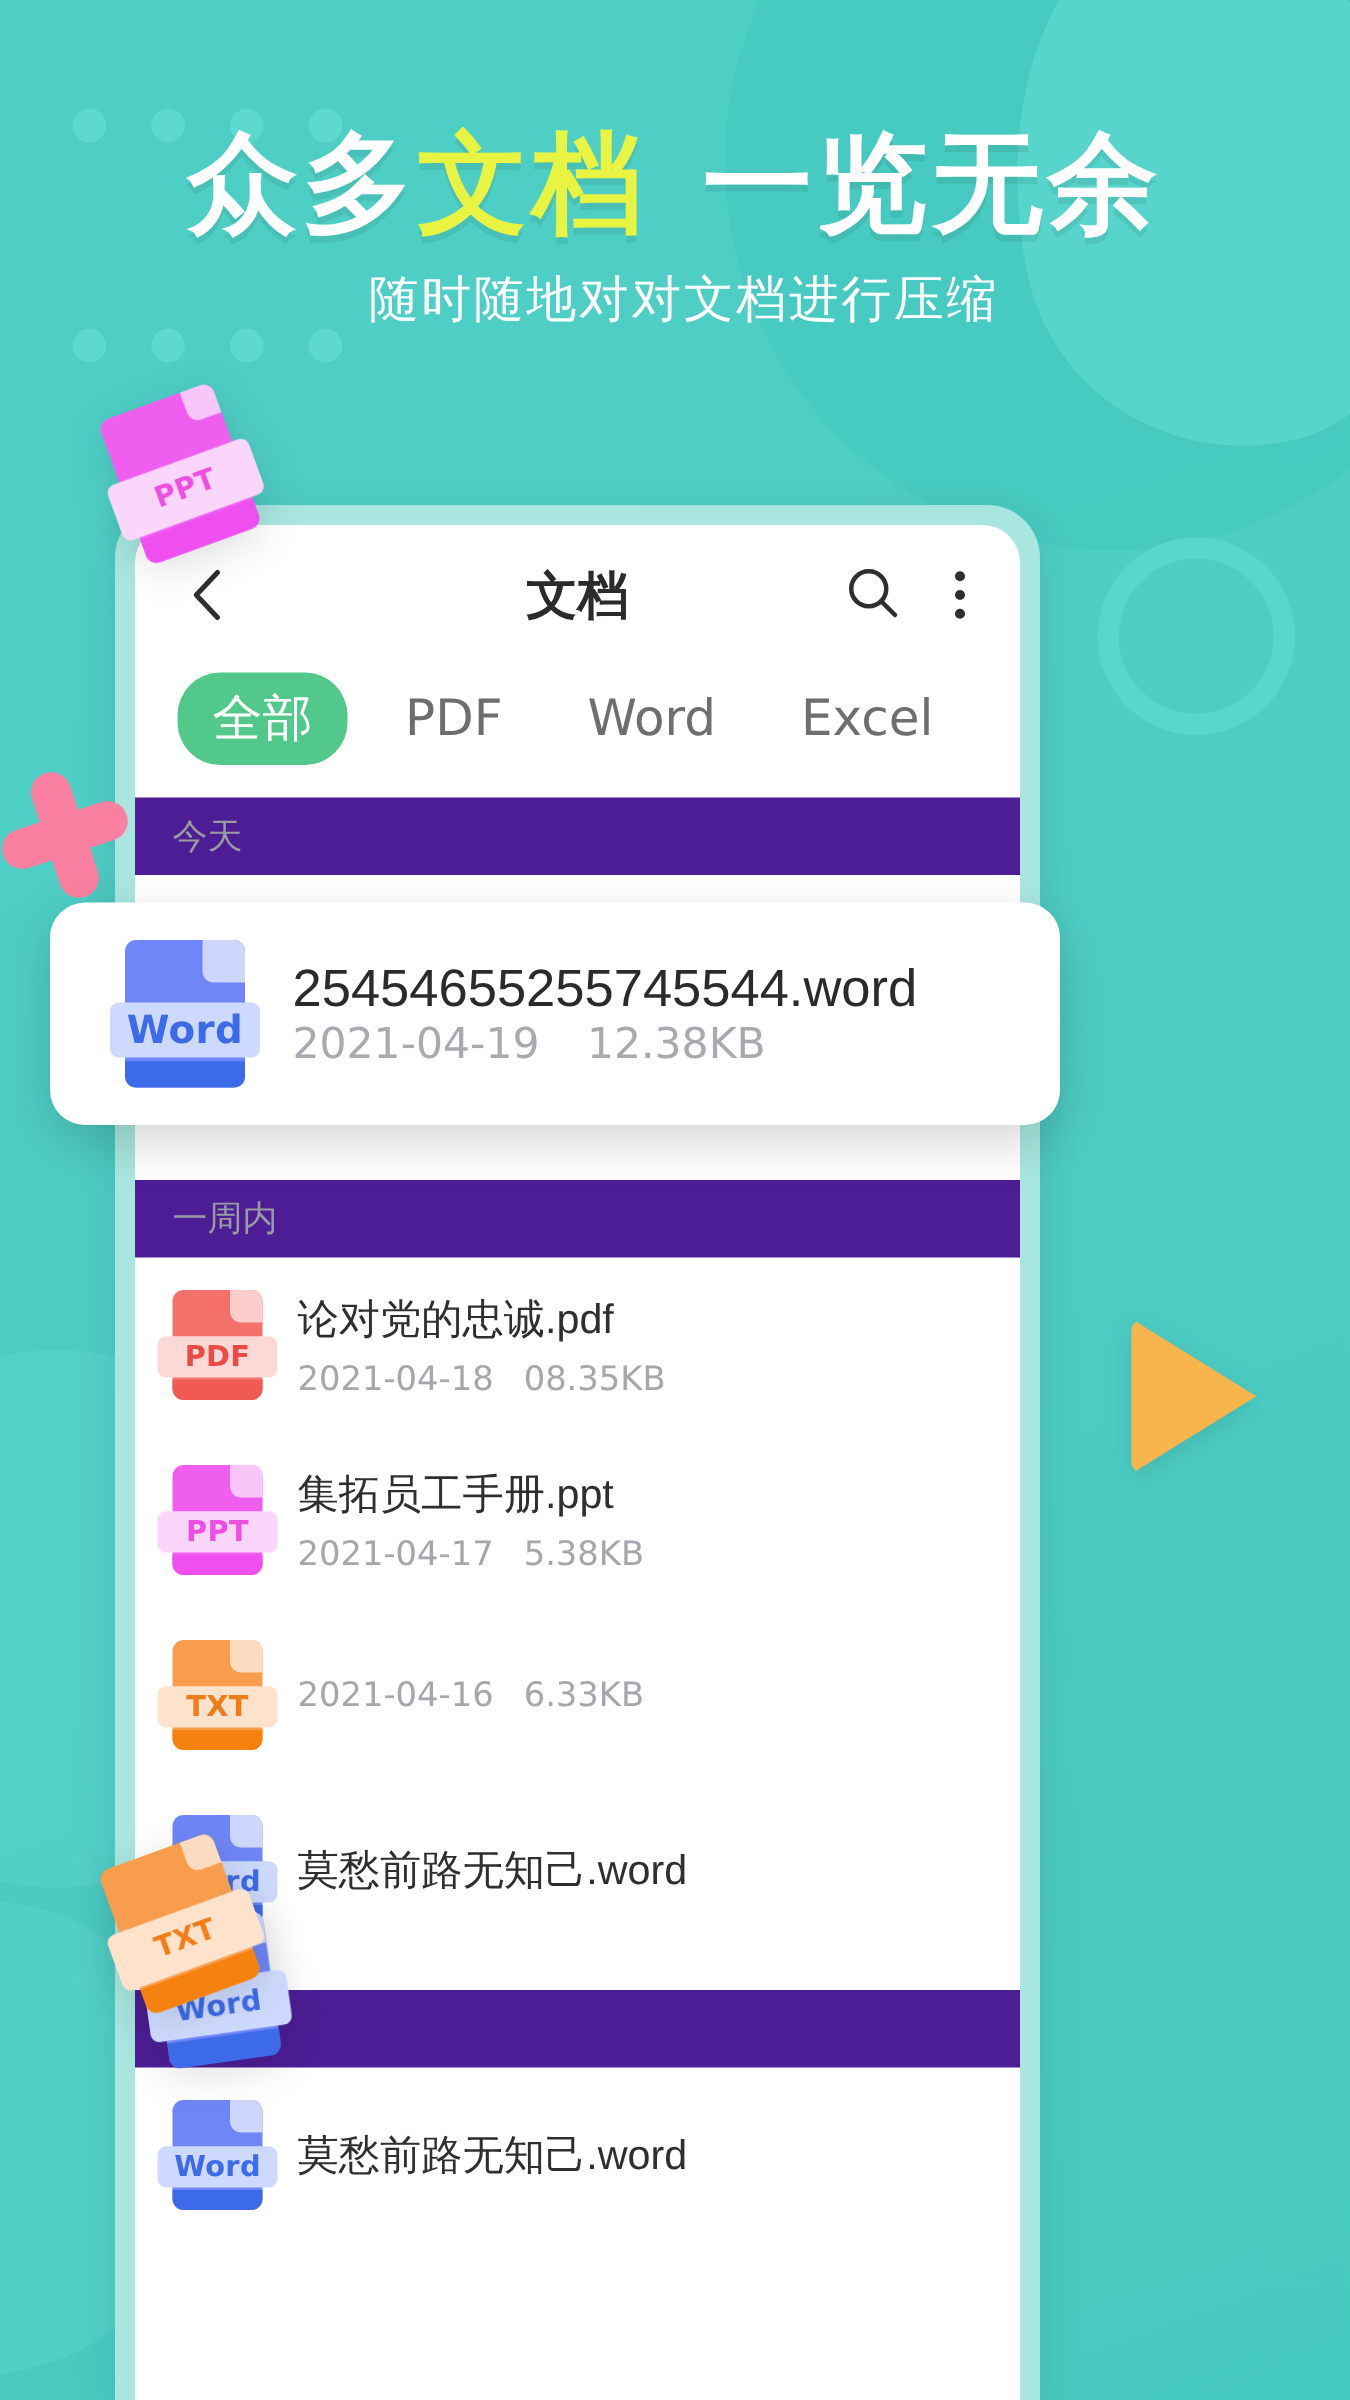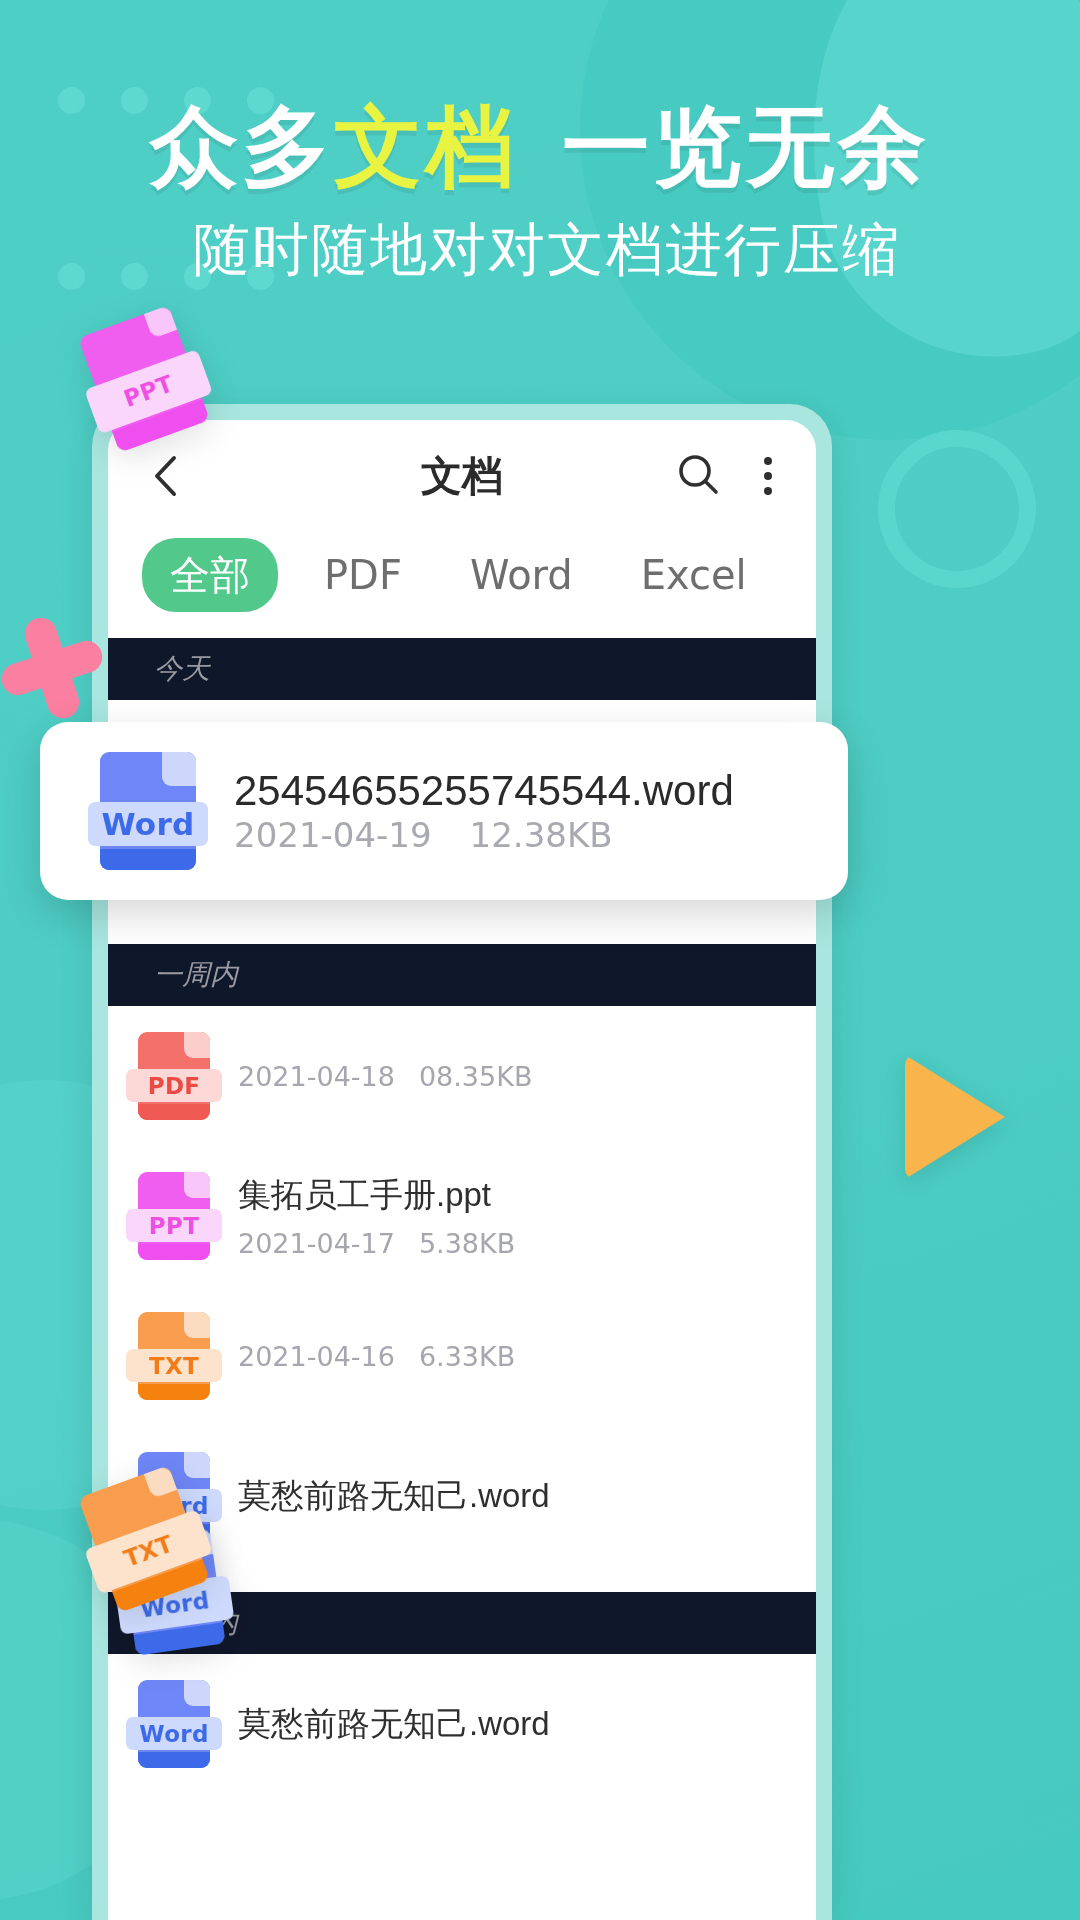--- a/index.html
+++ b/index.html
@@ -39,21 +39,21 @@
   .headline{
     position:absolute;left:0;right:0;top:88px;text-align:center;
     font-size:88px;font-weight:bold;color:#ffffff;letter-spacing:4px;
     text-shadow:0 5px 0 rgba(0,0,0,.07);
     font-family:"DejaVu Sans","Liberation Sans",sans-serif;
   }
   .headline .hl{color:#e9f442;}
   .headline .gap{display:inline-block;width:44px;}
   .subline{
     position:absolute;left:14px;right:0;top:212px;text-align:center;
-    font-size:57px;color:#ffffff;letter-spacing:2px;font-weight:400;
+    font-size:40px;color:#ffffff;letter-spacing:2px;font-weight:400;
     font-family:"DejaVu Sans","Liberation Sans",sans-serif;
   }
 
   
   .phone{
     position:absolute;left:92px;top:404px;width:740px;height:1516px;
     background:#a8e6df;border-radius:42px 42px 0 0;
     box-shadow:0 10px 34px rgba(0,0,0,.10);
   }
   .screen{
@@ -83,24 +83,23 @@
   }
   .tab:first-child{padding-left:0;}
   .tab.active{
     background:#52c98b;color:#ffffff;border-radius:34px;
     padding:17px 28px;font-weight:500;margin-right:12px;
   }
 
   
   .list{margin-top:26px;}
   .section-head{
-    background:#0f172a;height:62px;display:flex;align-items:center;
-    padding-left:46px;font-size:28px;color:#9a9aa2;
-    font-family:"DejaVu Sans","Liberation Sans",sans-serif;
-    font-style:italic;
+    background:#4c1d95;height:62px;display:flex;align-items:center;
+    padding-left:30px;font-size:28px;color:#9a9aa2;
+    font-family:"DejaVu Sans","Liberation Sans",sans-serif;
   }
   .row{display:flex;align-items:center;padding:22px 30px;gap:28px;height:96px;}
   .row .meta{display:flex;flex-direction:column;gap:10px;min-width:0;}
   .fname{font-size:33px;color:#2f2f2f;white-space:nowrap;
     font-family:Liberation Sans, sans-serif;}
   .fsub{font-size:27px;color:#a6a6ae;display:flex;gap:24px;
     font-family:"DejaVu Sans","Liberation Sans",sans-serif;}
 
   
   .fi{position:relative;width:72px;height:88px;flex:0 0 auto;}
@@ -263,20 +262,21 @@
       <div class="section-head">一周内</div>
 
       <div class="row">
         <div class="fi pdf">
           <div class="sheet"></div>
             <div class="base"></div>
             <div class="fold"></div>
           <div class="band">PDF</div>
         </div>
         <div class="meta">
+          <div class="fname">论对党的忠诚.pdf</div>
           <div class="fsub">
             <span>2021-04-18</span>
             <span>08.35KB</span>
           </div>
         </div>
       </div>
 
       <div class="row">
         <div class="fi ppt">
           <div class="sheet"></div>

